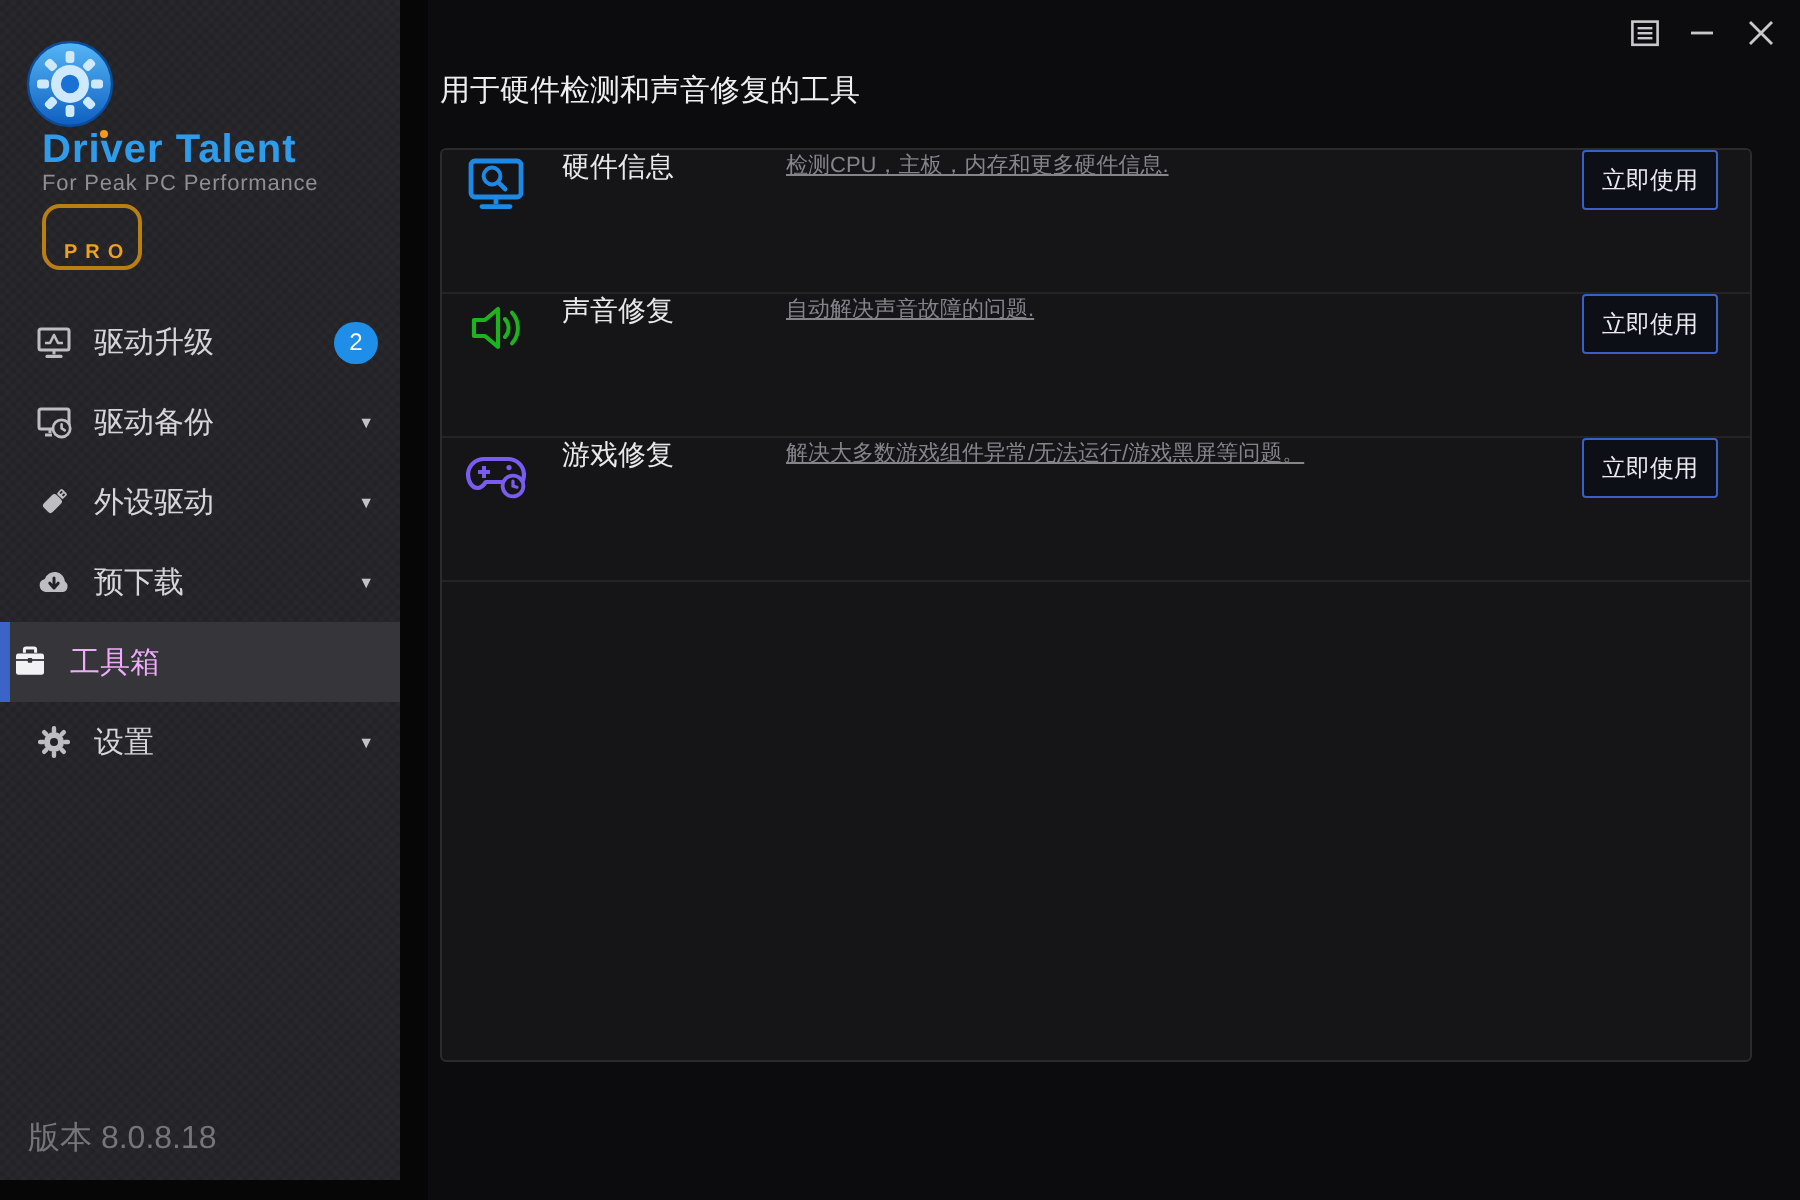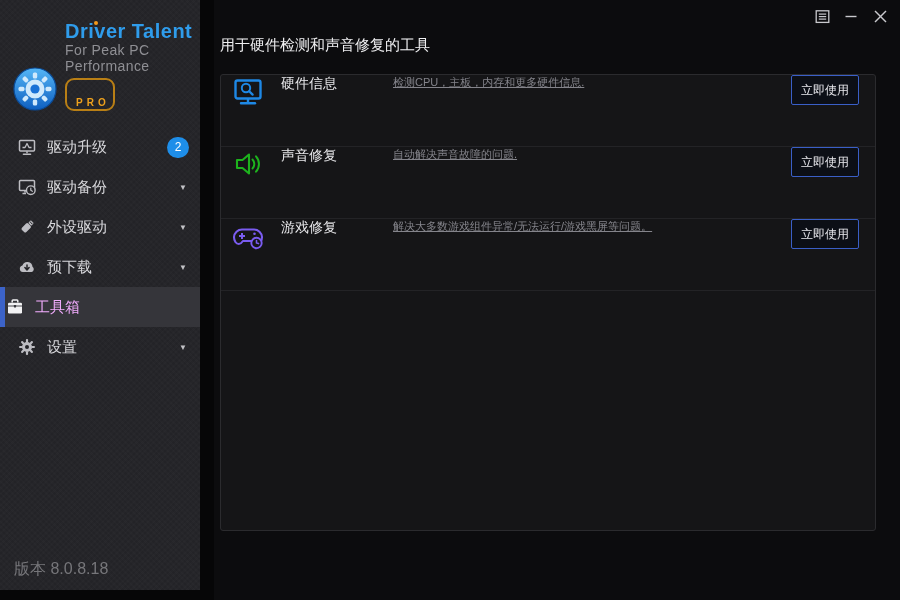--- a/index.html
+++ b/index.html
@@ -12,26 +12,26 @@
   }
 
   
   .sidebar {
     position:absolute; left:0; top:0; width:200px; height:590px;
     background:
       repeating-linear-gradient(45deg, rgba(255,255,255,0.013) 0 2px, transparent 2px 4px),
       repeating-linear-gradient(-45deg, rgba(255,255,255,0.013) 0 2px, transparent 2px 4px),
       #232327;
   }
-  .logo-row { display:flex; align-items:flex-end; padding:20px 0 0 13px; }
+  .logo-row { display:flex; align-items:flex-start; padding:20px 0 0 13px;flex-direction:column; }
   .logo-gear { width:44px; height:44px; flex:0 0 44px; }
   .logo-text { margin-left:8px; position:relative; }
   .logo-title { font-size:20px; font-weight:bold; color:#2f9ceb; letter-spacing:0.5px; line-height:22px; }
   .logo-i-dot { position:absolute; left:29px; top:1px; width:4px; height:4px; border-radius:50%; background:#f49a1a; }
-  .logo-sub { font-size:14px; color:#8f8f94; letter-spacing:0.4px; margin-top:0px; }
+  .logo-sub { font-size:11px; color:#8f8f94; letter-spacing:0.4px; margin-top:0px; }
   .pro-badge {
     display:inline-block; margin-top:4px;
     border:2px solid #b97f15; border-radius:9px;
     color:#eea11d; font-size:10px; font-weight:bold;
     letter-spacing:4px; padding:17px 3px 1px 9px; line-height:11px;
   }
 
   .menu { margin-top:16px; }
   .menu-item {
     height:40px; display:flex; align-items:center;

